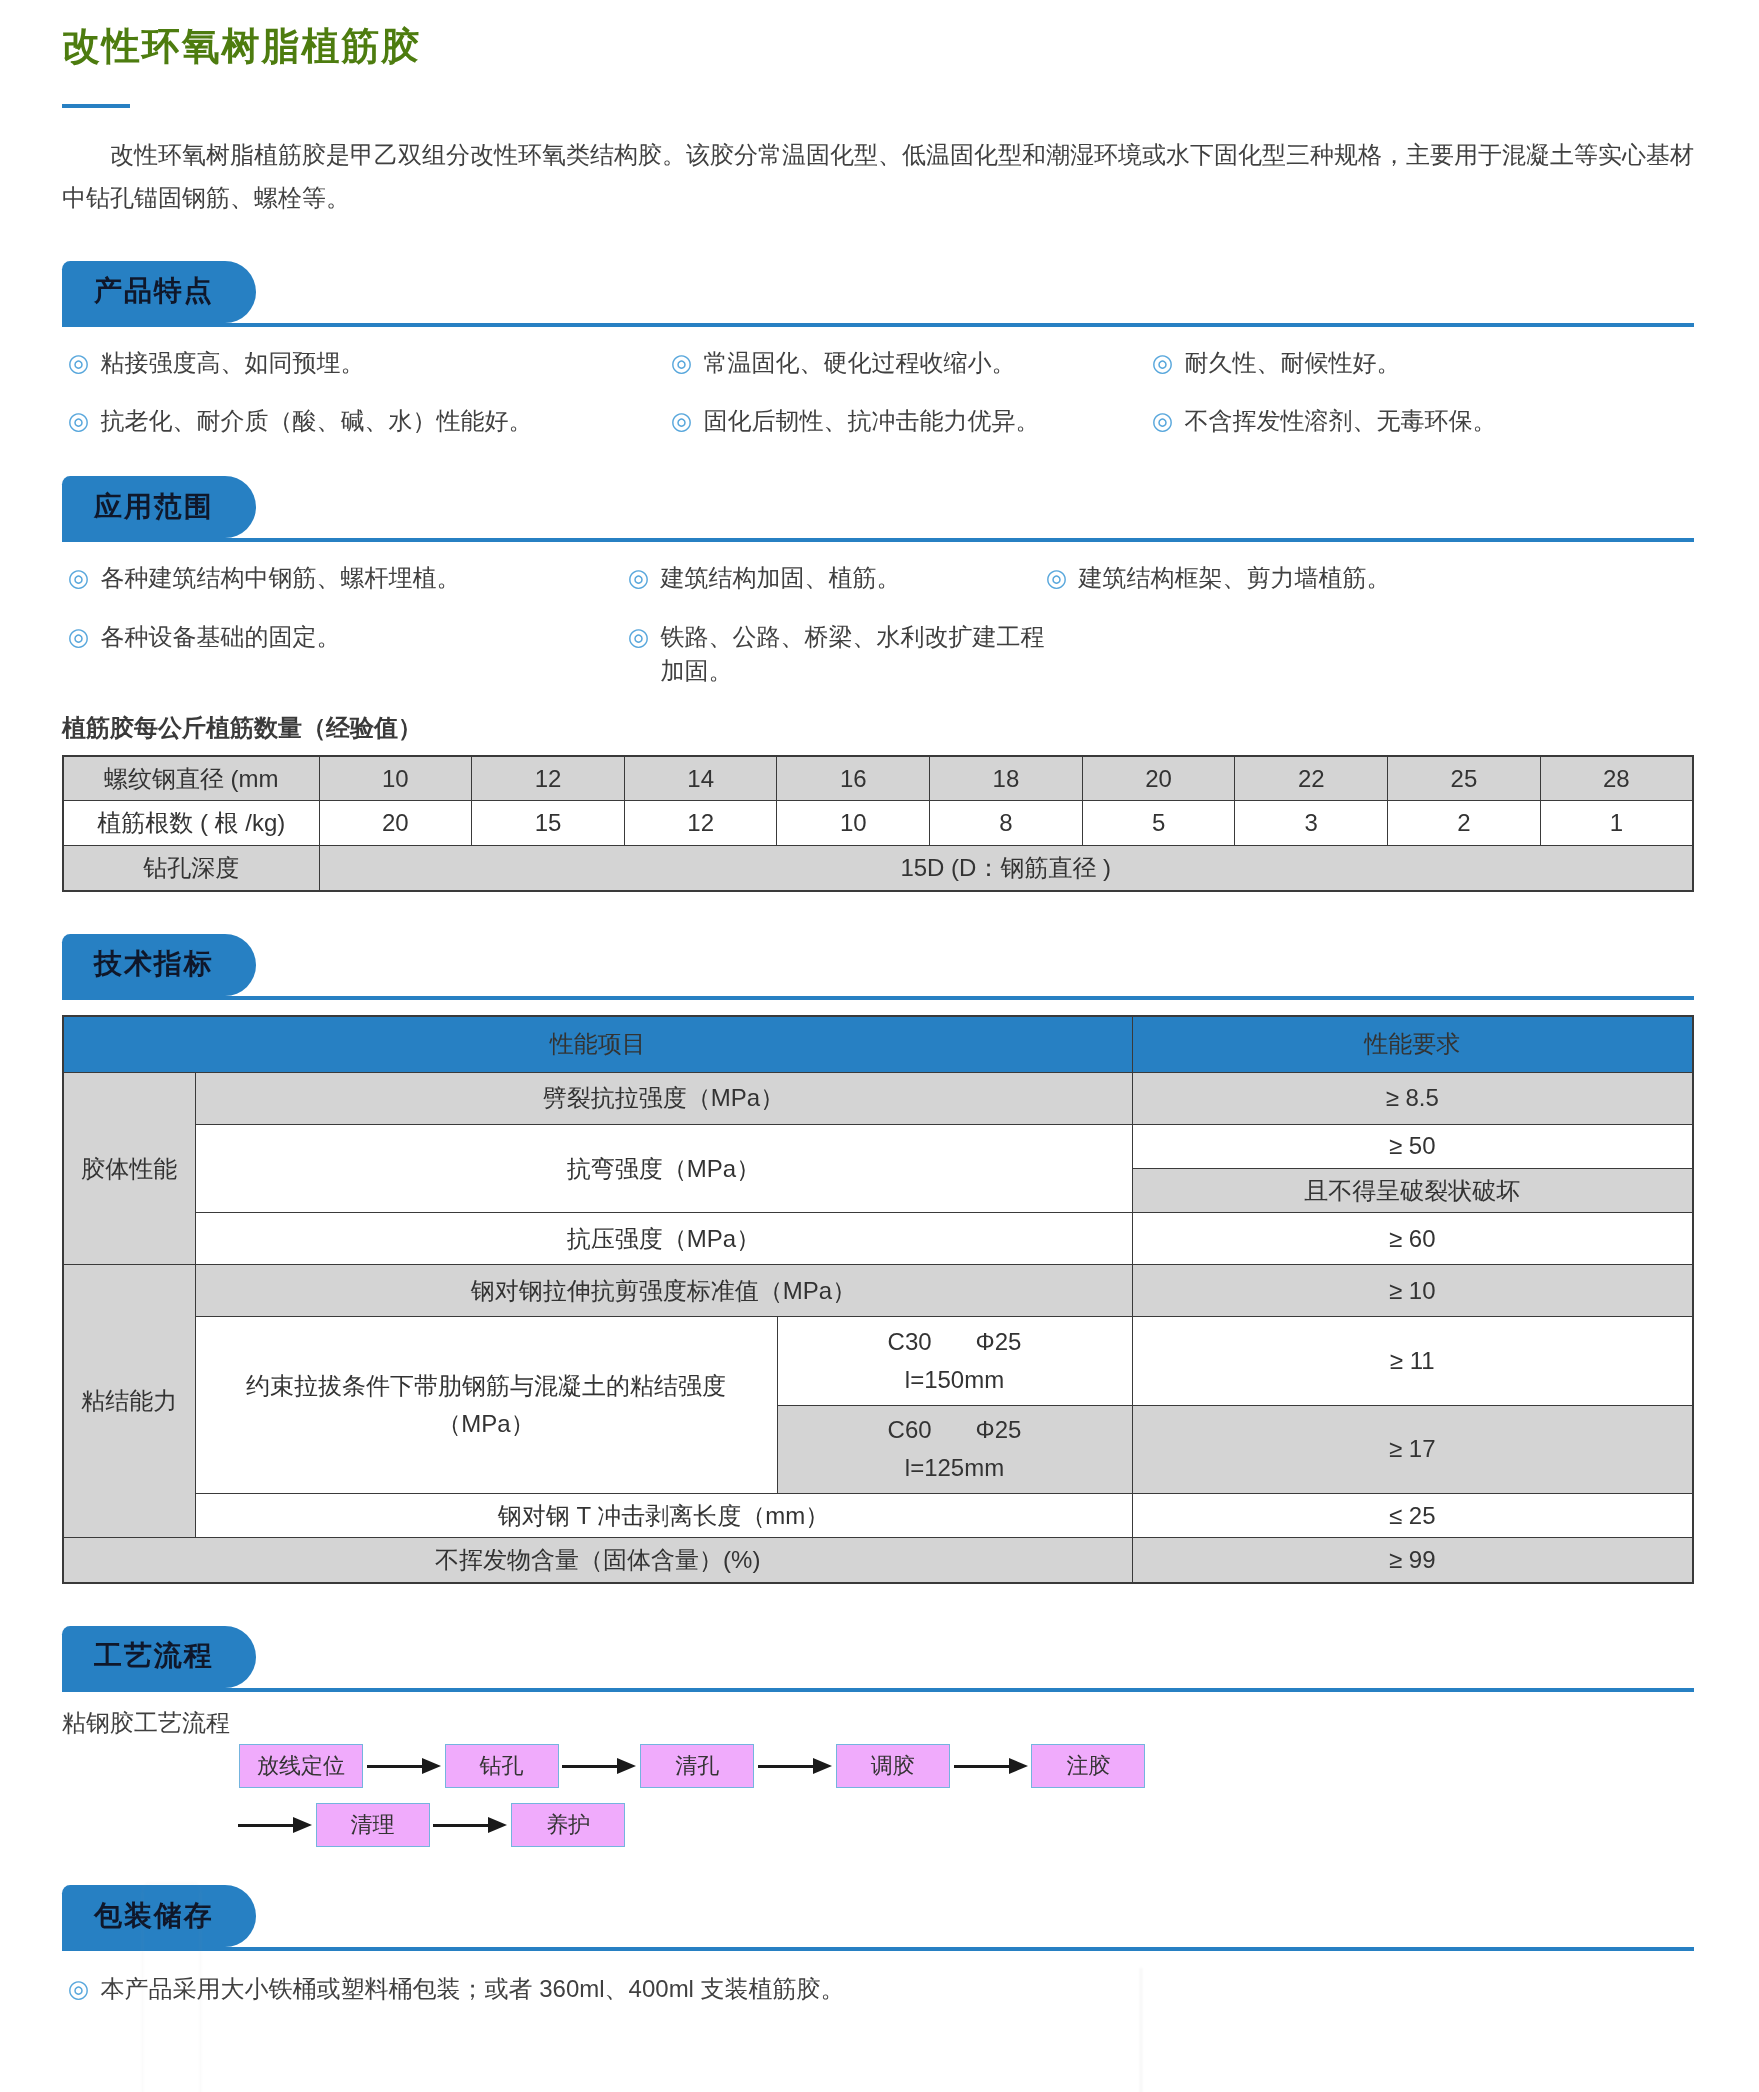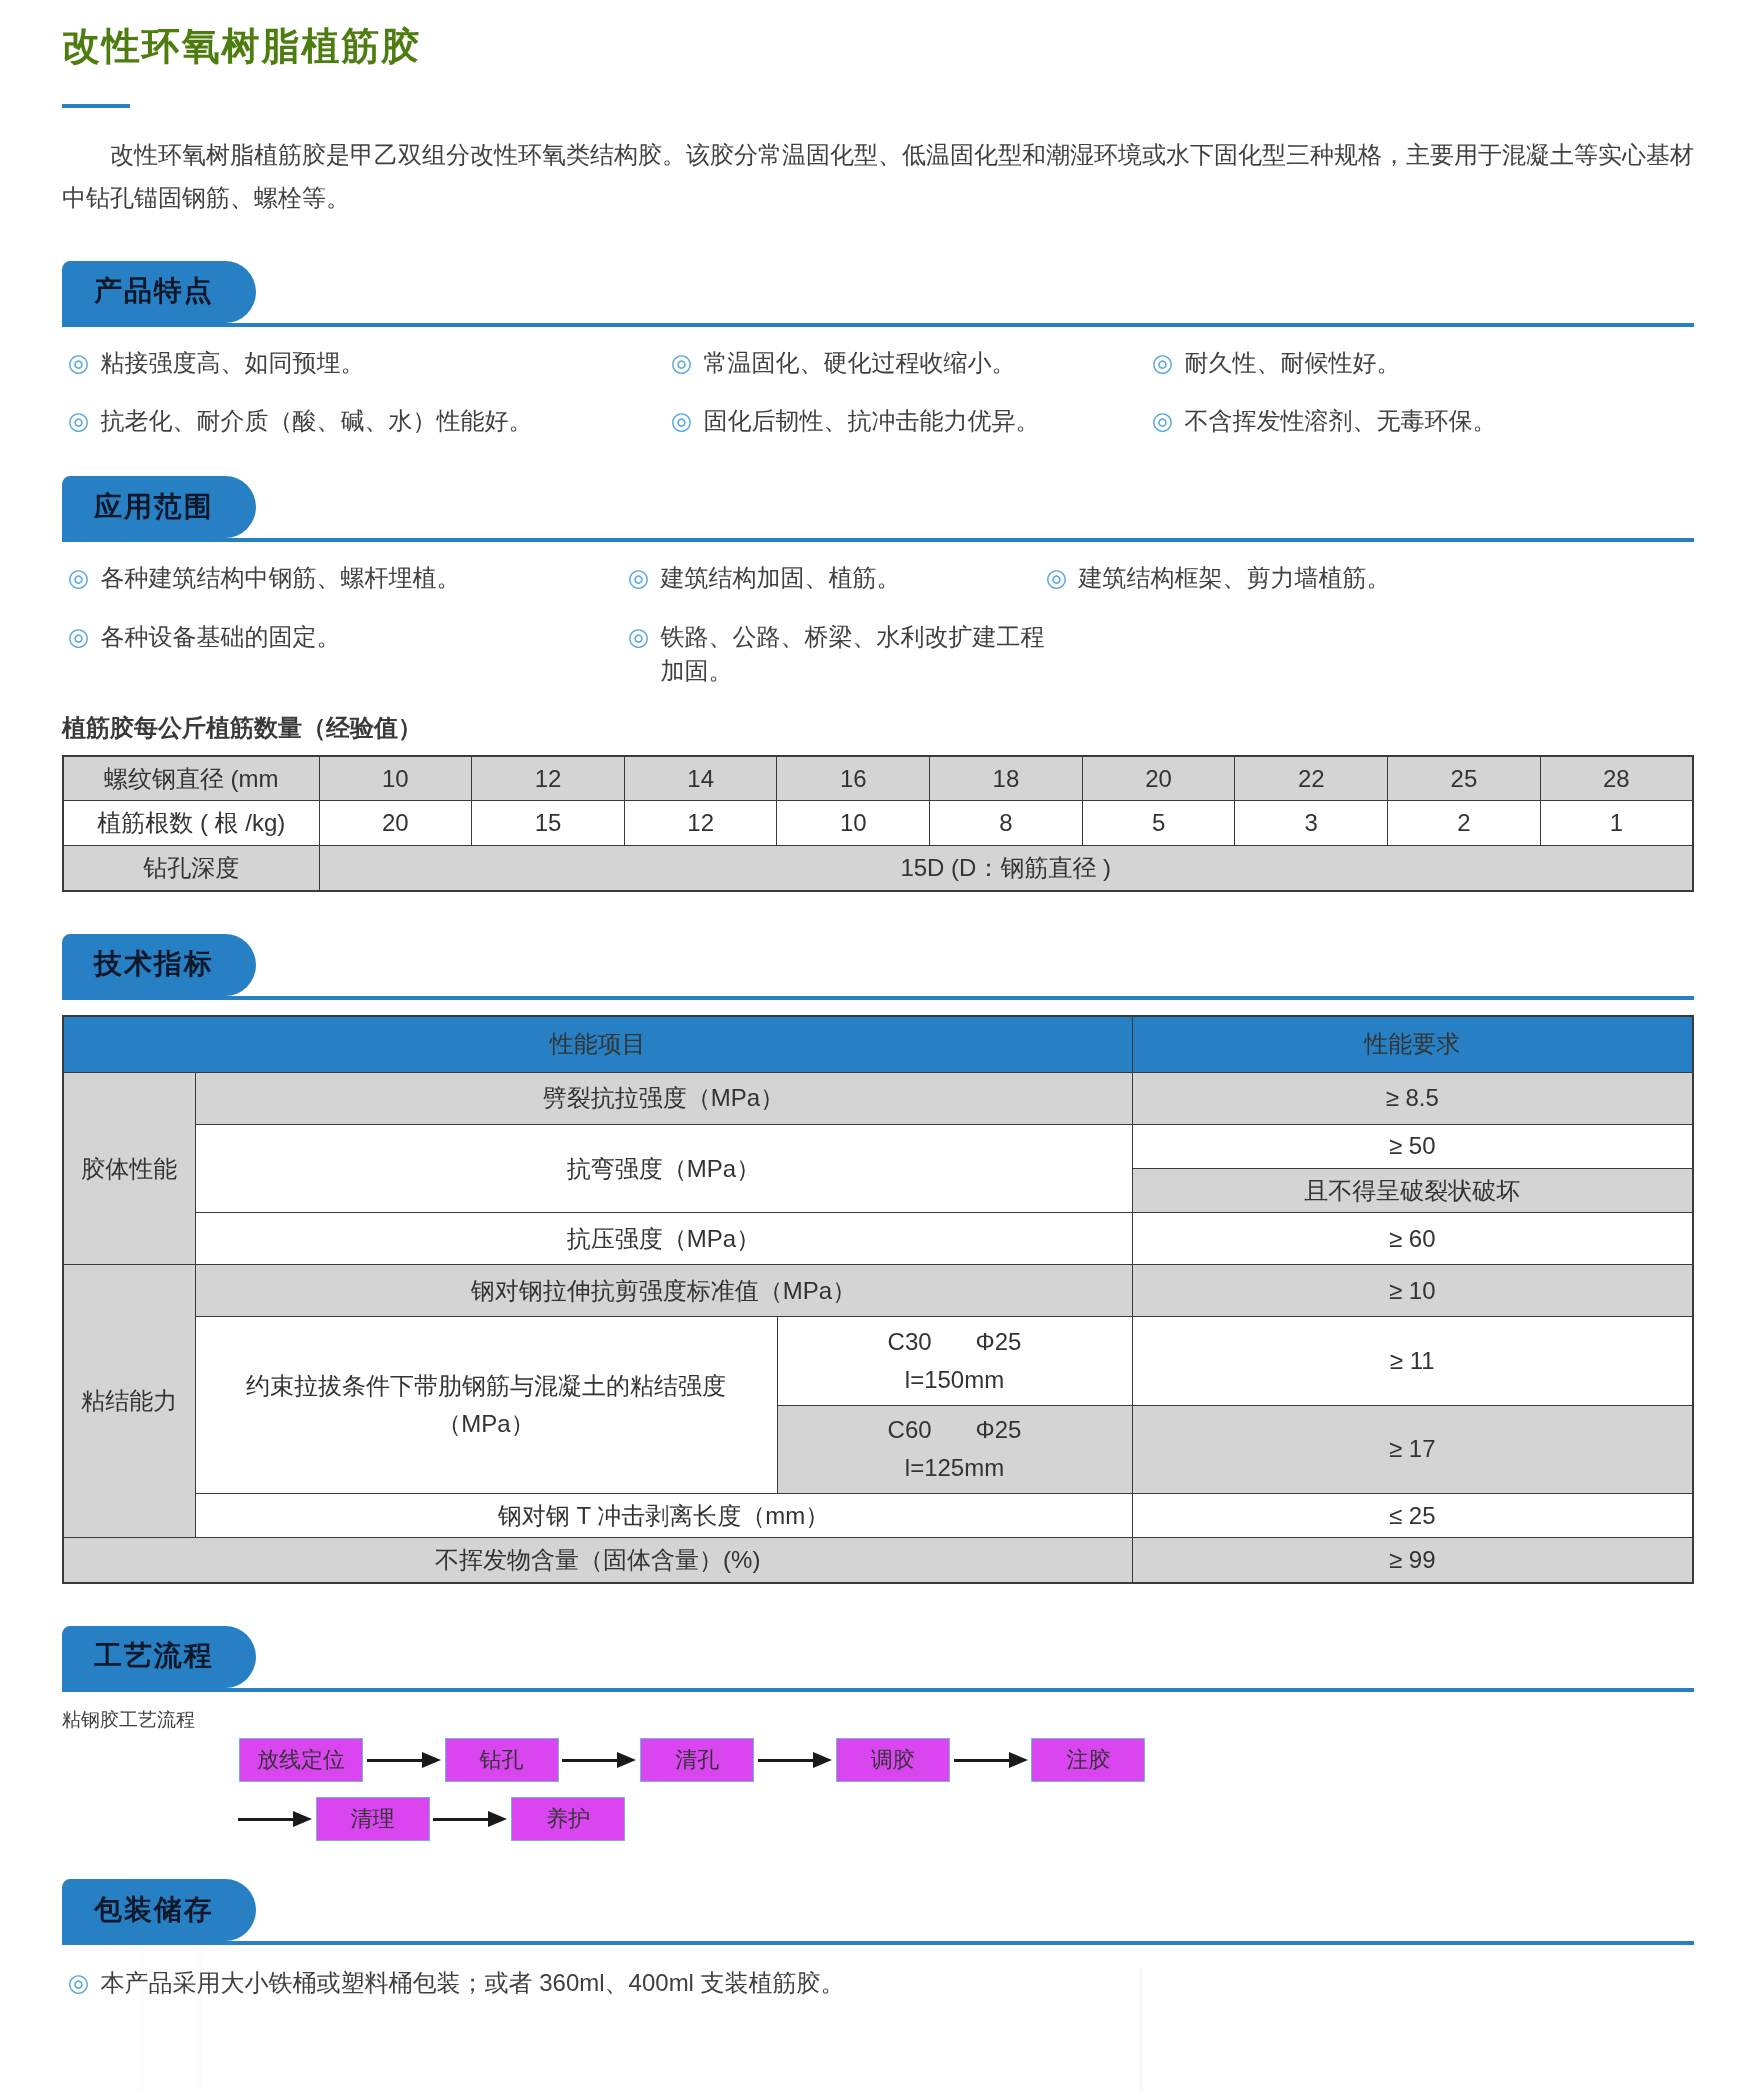--- a/index.html
+++ b/index.html
@@ -42,26 +42,26 @@
   .tech-caption{margin-top:23px;text-align:center;font-size:24px;color:#3a3a3a;}
   table.tech{margin-top:15px;}
   table.tech td{padding:5.7px 7.6px;}
   td.th-blue{background:#2780c3;color:#ffffff;font-size:24.6px;height:44px;border:1.9px solid #3a3a3a;}
   .h55{height:52px;} .h47{height:44px;} .h72{height:68px;} .h44{height:42px;} .h40{height:38px;}
   .group-cell{font-size:24px;line-height:38px;}
   .cond-line{line-height:38px;}
   .cond-gap{margin-left:44px;}
 
   
-  .process-subtitle{margin-top:15px;font-size:19px;color:#3f3f3f;}
+  .process-subtitle{margin-top:15px;font-size:24px;color:#3f3f3f;}
   .flow-row{display:flex;align-items:center;}
   .flow-row-1{margin-left:177px;margin-top:5.7px;}
   .flow-row-2{margin-left:172px;margin-top:15px;}
   .flow-box{
-    min-width:78px;height:42px;border:1.9px solid #74b4de;background:#d946ef;
+    min-width:78px;height:42px;border:1.9px solid #74b4de;background:#f0abfc;
     display:flex;align-items:center;justify-content:center;font-size:22px;color:#333;padding:0 17px;
   }
   .arrow{display:flex;align-items:center;margin:0 3.8px;}
   .arrow-line{width:55px;height:2.8px;background:#1a1a1a;}
   .arrow-head{width:0;height:0;border-left:19px solid #1a1a1a;border-top:8.5px solid transparent;border-bottom:8.5px solid transparent;}
 
   
   .pack-list{margin-top:21px;display:flex;flex-direction:column;row-gap:15px;font-size:24px;color:#404040;padding-left:5.7px;} .mt40{margin-top:38px;} .mt44{margin-top:42px;}
 
   

